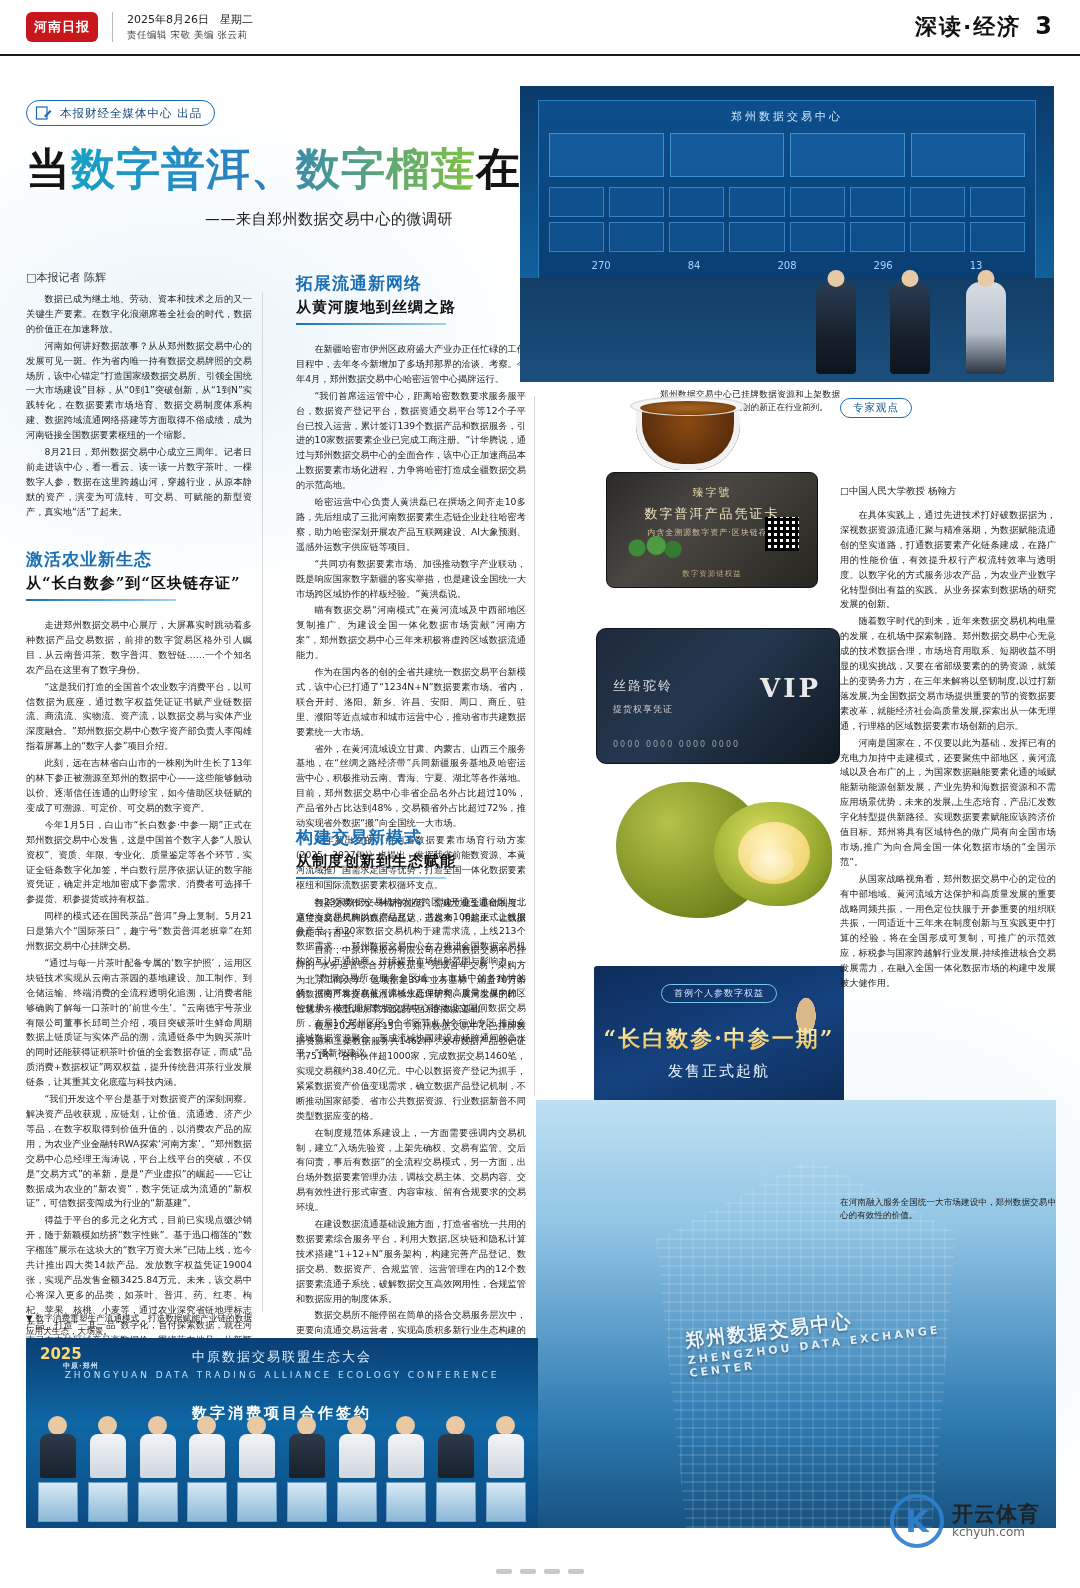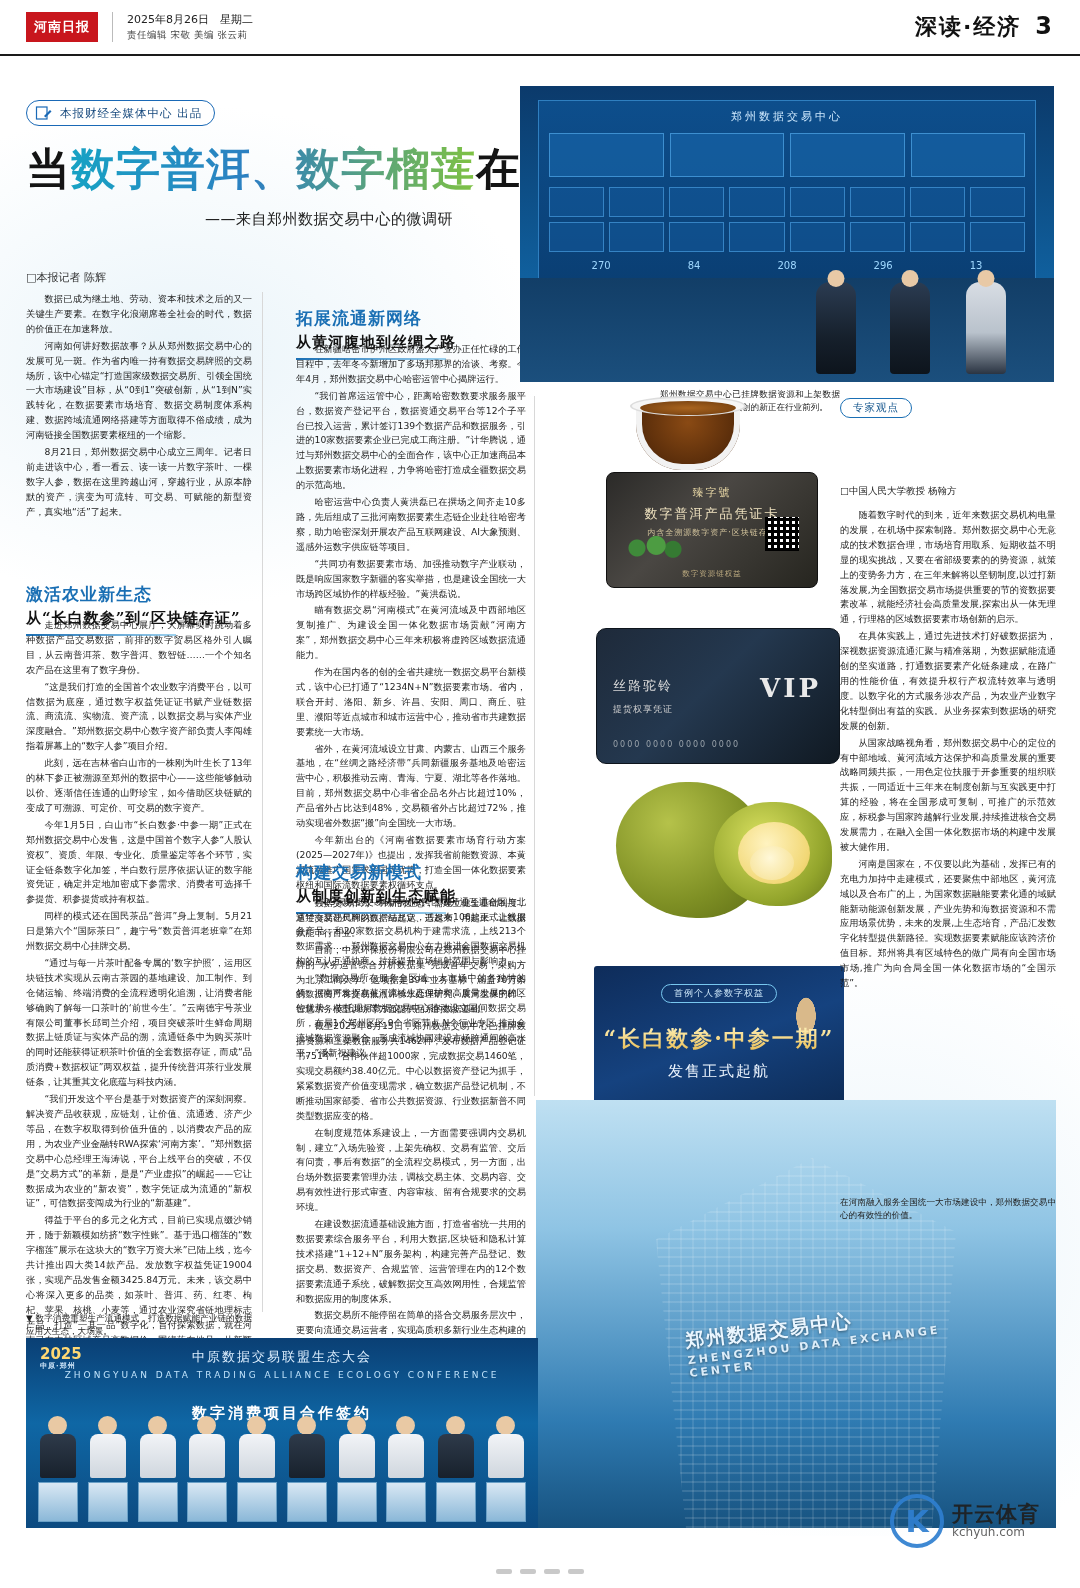--- a/index.html
+++ b/index.html
@@ -18,21 +18,21 @@
   
   .masthead {
     position:absolute; top:0; left:0; width:1080px; height:56px;
     border-bottom:2px solid #1a1a1a;
     display:flex; align-items:center;
   }
   .logo-box {
     margin-left:26px; width:72px; height:30px; background:#c8161d; color:#fff;
     display:flex; align-items:center; justify-content:center;
     font-size:13px; letter-spacing:1px; font-weight:bold;
-    border-radius:0;
+    border-radius:6px;
   }
   .masthead-date-block {
     margin-left:14px; padding-left:14px; border-left:1px solid #bbb;
     line-height:1.5;
   }
   .masthead-date { font-size:11px; color:#222; }
   .masthead-editors { font-size:9.5px; color:#444; letter-spacing:.5px; }
   .masthead-right {
     margin-left:auto; margin-right:28px; display:flex; align-items:baseline; gap:14px;
   }
@@ -79,21 +79,21 @@
   }
 
   
   .col { position:absolute; font-size:9.2px; line-height:1.62; color:#1c1c1c; text-align:justify; }
   .col p { margin:0 0 2px 0; text-indent:2em; }
 
   .kicker { font-size:17px; font-weight:bold; color:#1a6fb4; letter-spacing:1px;
             font-family:"DejaVu Serif","Liberation Serif",serif; }
   .kicker-sub { font-size:15px; font-weight:bold; color:#111; letter-spacing:1px;
             font-family:"DejaVu Serif","Liberation Serif",serif; margin-top:3px;}
-  .kicker-wrap { position:absolute;margin-top:35px; }
+  .kicker-wrap { position:absolute; }
   .kicker-wrap:after {
     content:""; display:block; width:150px; height:2px; margin-top:6px;
     background:linear-gradient(90deg,#1a6fb4,#9fd2ef);
   }
 
   
   .photo { position:absolute; overflow:hidden; }
   .cap { position:absolute; font-size:8.6px; line-height:1.55; color:#222; text-align:justify; }
 
   
@@ -204,21 +204,21 @@
   .bld-text small { display:block; font-size:11px; letter-spacing:3px; opacity:.9; }
 
   
   .photo-signing { left:26px; top:1338px; width:512px; height:190px;
     background:linear-gradient(180deg,#0a3f74 0%,#0f67a5 45%,#0c4a80 100%); }
   .sign-title { position:absolute; top:10px; left:0; right:0; text-align:center; color:#dff0ff;
     font-size:13px; letter-spacing:2px; }
   .sign-sub { position:absolute; top:32px; left:0; right:0; text-align:center; color:#bfe2fb; font-size:9px; letter-spacing:3px; }
   .sign-band { position:absolute; top:66px; left:0; right:0; text-align:center; color:#fff; font-size:15px; letter-spacing:3px; font-weight:bold;}
   .sign-year { position:absolute; left:14px; top:8px; color:#ffd873; font-size:15px; font-weight:bold; line-height:1.1;}
-  .sign-year small { display:block; font-size:7px; color:#cfe6fa; letter-spacing:1px;}
+  .sign-year small { display:block; font-size:7px; color:#cfe6fa; letter-spacing:1px;margin-left:23px;}
   .sign-row { position:absolute; bottom:6px; left:10px; right:10px; height:112px; display:flex; justify-content:space-between; }
   .signer { width:44px; position:relative; }
   .signer .head { position:absolute; top:6px; left:12px; width:19px; height:19px; border-radius:50%; background:#e9c9a4; }
   .signer .body { position:absolute; top:24px; left:4px; width:36px; height:44px; border-radius:8px 8px 2px 2px;
     background:linear-gradient(180deg,#f2f4f7,#cfd6de); }
   .signer .desk { position:absolute; bottom:0; left:2px; width:40px; height:40px;
     background:linear-gradient(180deg,#d9e8f4,#8bb8d8); border:1px solid #6aa0c6; }
   .signer.dark .body { background:linear-gradient(180deg,#2e3a4a,#18212c); }
 
   
@@ -421,24 +421,24 @@
 
   <div class="cap" style="left:660px; top:1108px; width:176px;">▲ 郑州数据交易中心打造数字人参、数字普洱、数字榴莲等项，同服服务新赋能，为农业注入新动能。</div>
   <div class="cap" style="left:660px; top:1160px; width:176px; font-weight:bold;">本版图片均为受访者提供</div>
 
   <div class="expert-head">
     <span class="expert-pill">专家观点</span>
   </div>
   <div class="expert-author">□中国人民大学教授 杨翰方</div>
 
   <div class="col" style="left:840px; top:508px; width:216px;">
+    <p>在具体实践上，通过先进技术打好破数据据为，深视数据资源流通汇聚与精准落期，为数据赋能流通创的坚实道路，打通数据要素产化链条建成，在路广用的性能价值，有效提升权行产权流转效率与透明度。以数字化的方式服务涉农产品，为农业产业数字化转型倒出有益的实践。从业务探索到数据场的研究发展的创新。</p>
     <p>随着数字时代的到来，近年来数据交易机构电量的发展，在机场中探索制路。郑州数据交易中心无意成的技术数据合理，市场培育用取系、短期收益不明显的现实挑战，又要在省部级要素的的势资源，就策上的变势务力方，在三年来解将以坚韧制度,以过打新落发展,为全国数据交易市场提供重要的节的资数据要素改革，就能经济社会高质量发展,探索出从一体无理通，行理格的区域数据要素市场创新的启示。</p>
-    <p>在具体实践上，通过先进技术打好破数据据为，深视数据资源流通汇聚与精准落期，为数据赋能流通创的坚实道路，打通数据要素产化链条建成，在路广用的性能价值，有效提升权行产权流转效率与透明度。以数字化的方式服务涉农产品，为农业产业数字化转型倒出有益的实践。从业务探索到数据场的研究发展的创新。</p>
+    <p>河南是国家在，不仅要以此为基础，发挥已有的充电力加持中走建模式，还要聚焦中部地区，黄河流域以及合布广的上，为国家数据融能要素化通的域赋能新动能源创新发展，产业先势和海数据资源和不需应用场景优势，未来的发展,上生态培育，产品汇发数字化转型提供新路径。实现数据要素赋能应该跨济价值目标。郑州将具有区域特色的做广局有向全国市场市场,推广为向合局全国一体化数据市场的“全国示范”。</p>
     <p>从国家战略视角看，郑州数据交易中心的定位的有中部地域、黄河流域方达保护和高质量发展的重要战略同频共振，一用色定位扶服于开参重要的组织联共振，一同适近十三年来在制度创新与互实践更中打算的经验，将在全国形成可复制，可推广的示范效应，标税参与国家跨越解行业发展,持续推进核合交易发展需力，在融入全国一体化数据市场的构建中发展被大健作用。</p>
-    <p>河南是国家在，不仅要以此为基础，发挥已有的充电力加持中走建模式，还要聚焦中部地区，黄河流域以及合布广的上，为国家数据融能要素化通的域赋能新动能源创新发展，产业先势和海数据资源和不需应用场景优势，未来的发展,上生态培育，产品汇发数字化转型提供新路径。实现数据要素赋能应该跨济价值目标。郑州将具有区域特色的做广局有向全国市场市场,推广为向合局全国一体化数据市场的“全国示范”。</p>
   </div>
 
   <div class="photo photo-building">
     <div class="bld"></div>
     <div class="bld-text">
       <span>郑州数据交易中心</span>
       <small>ZHENGZHOU DATA EXCHANGE CENTER</small>
     </div>
   </div>
   <div class="cap" style="left:840px; top:1196px; width:216px;">在河南融入服务全国统一大市场建设中，郑州数据交易中心的有效性的价值。</div>

